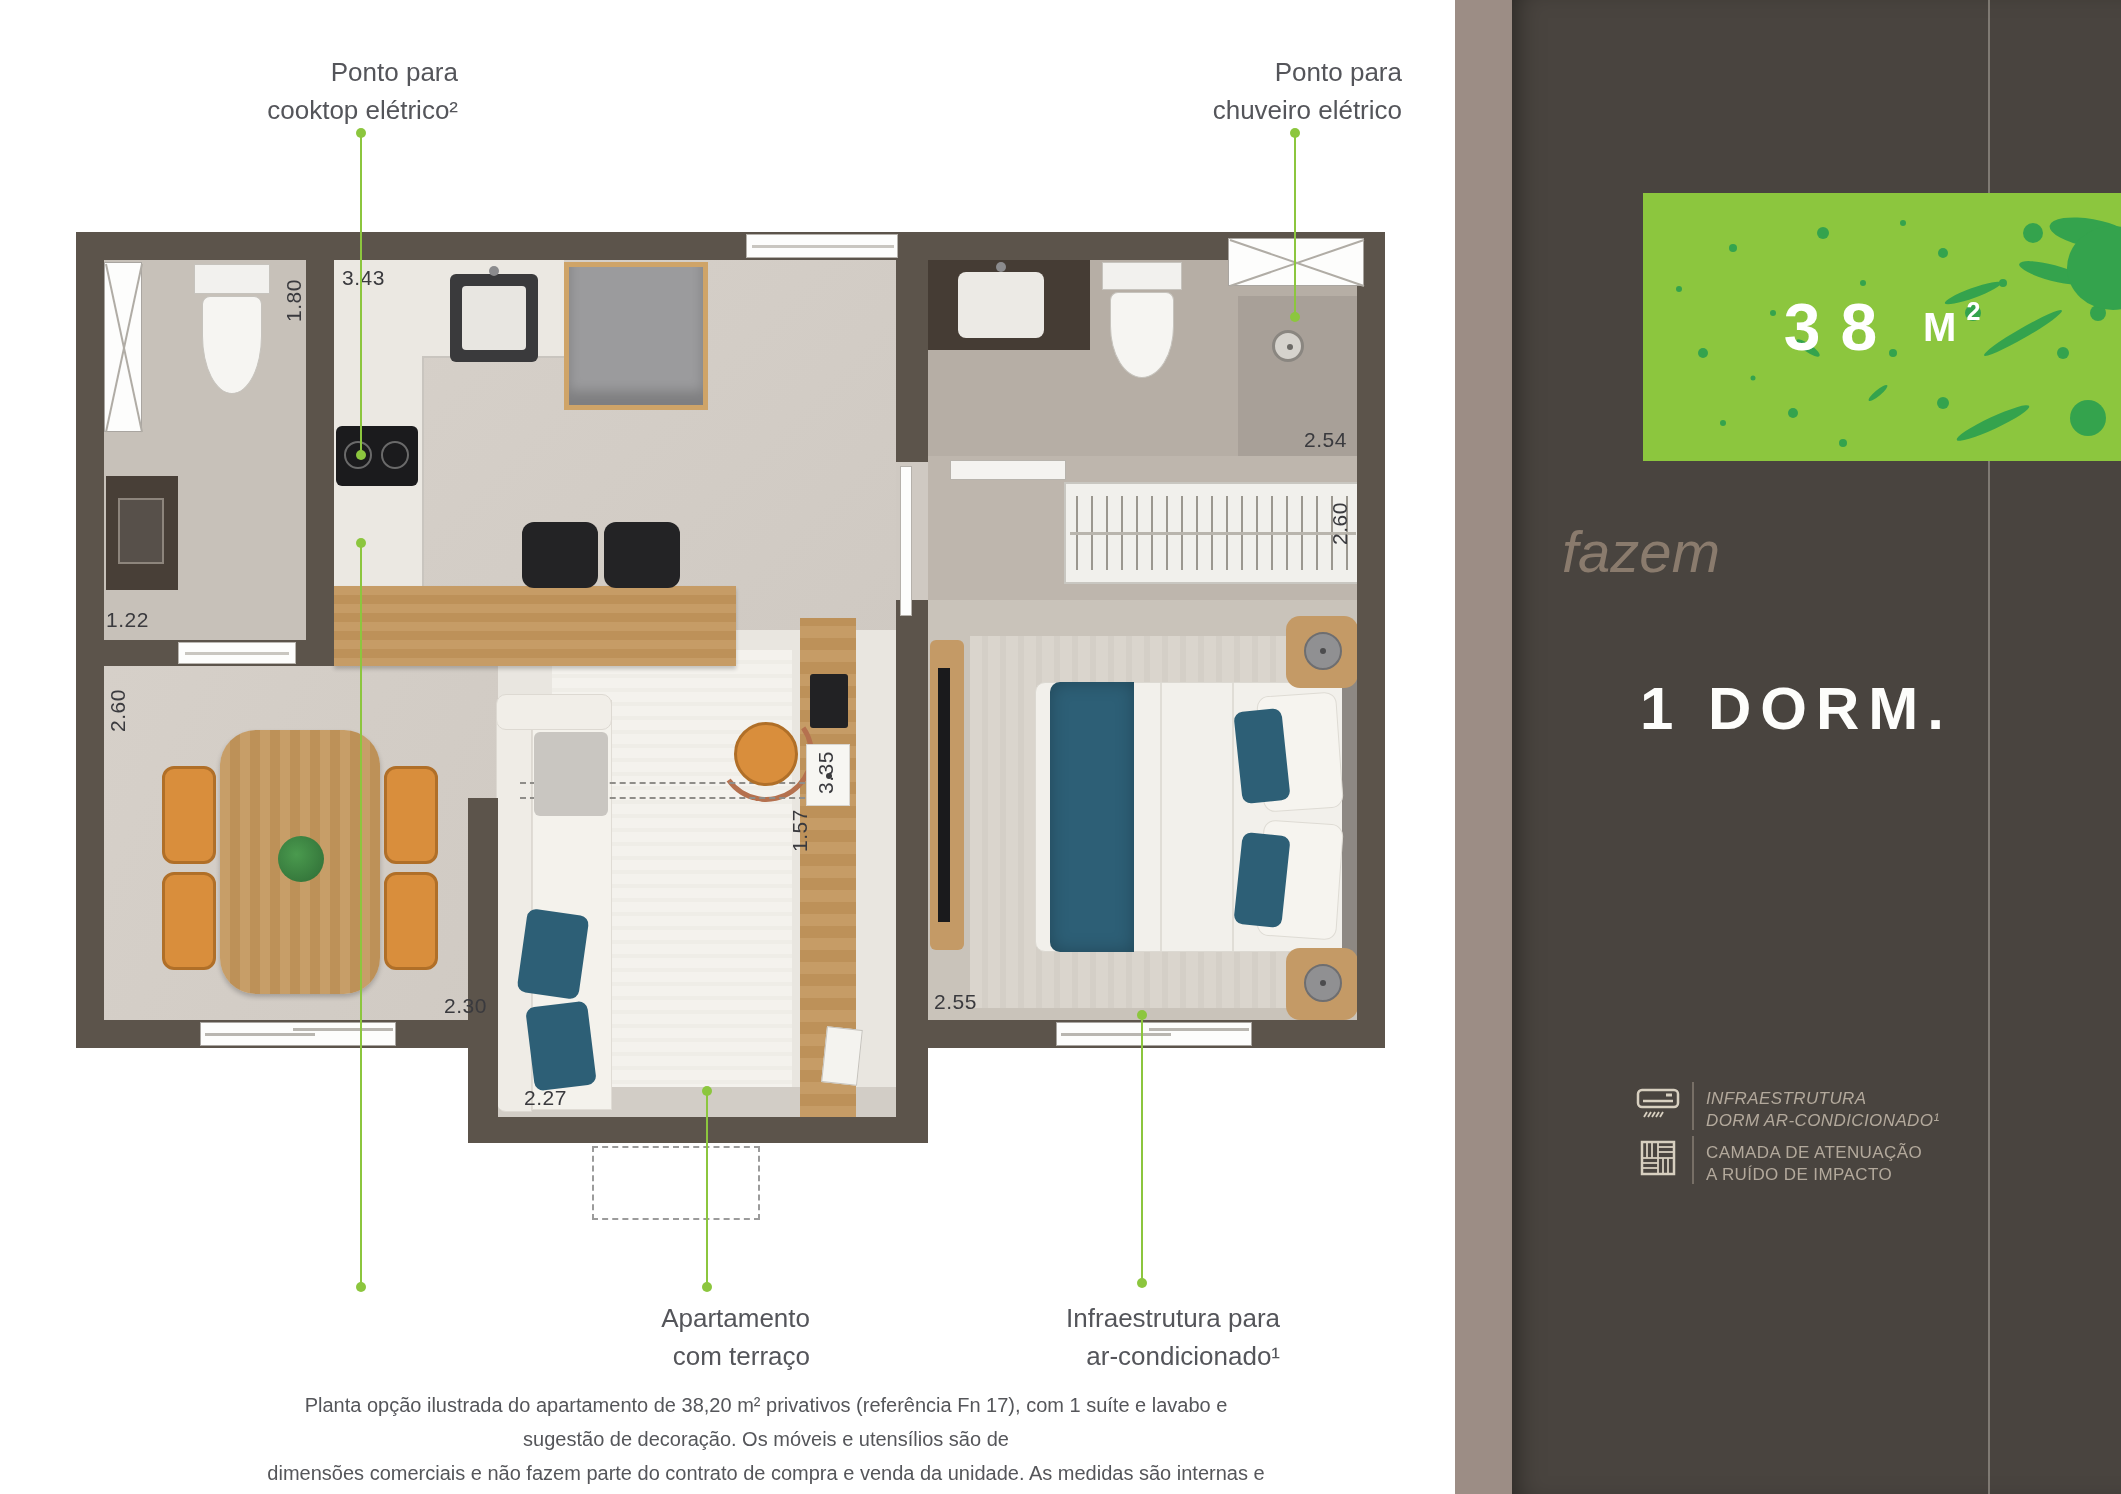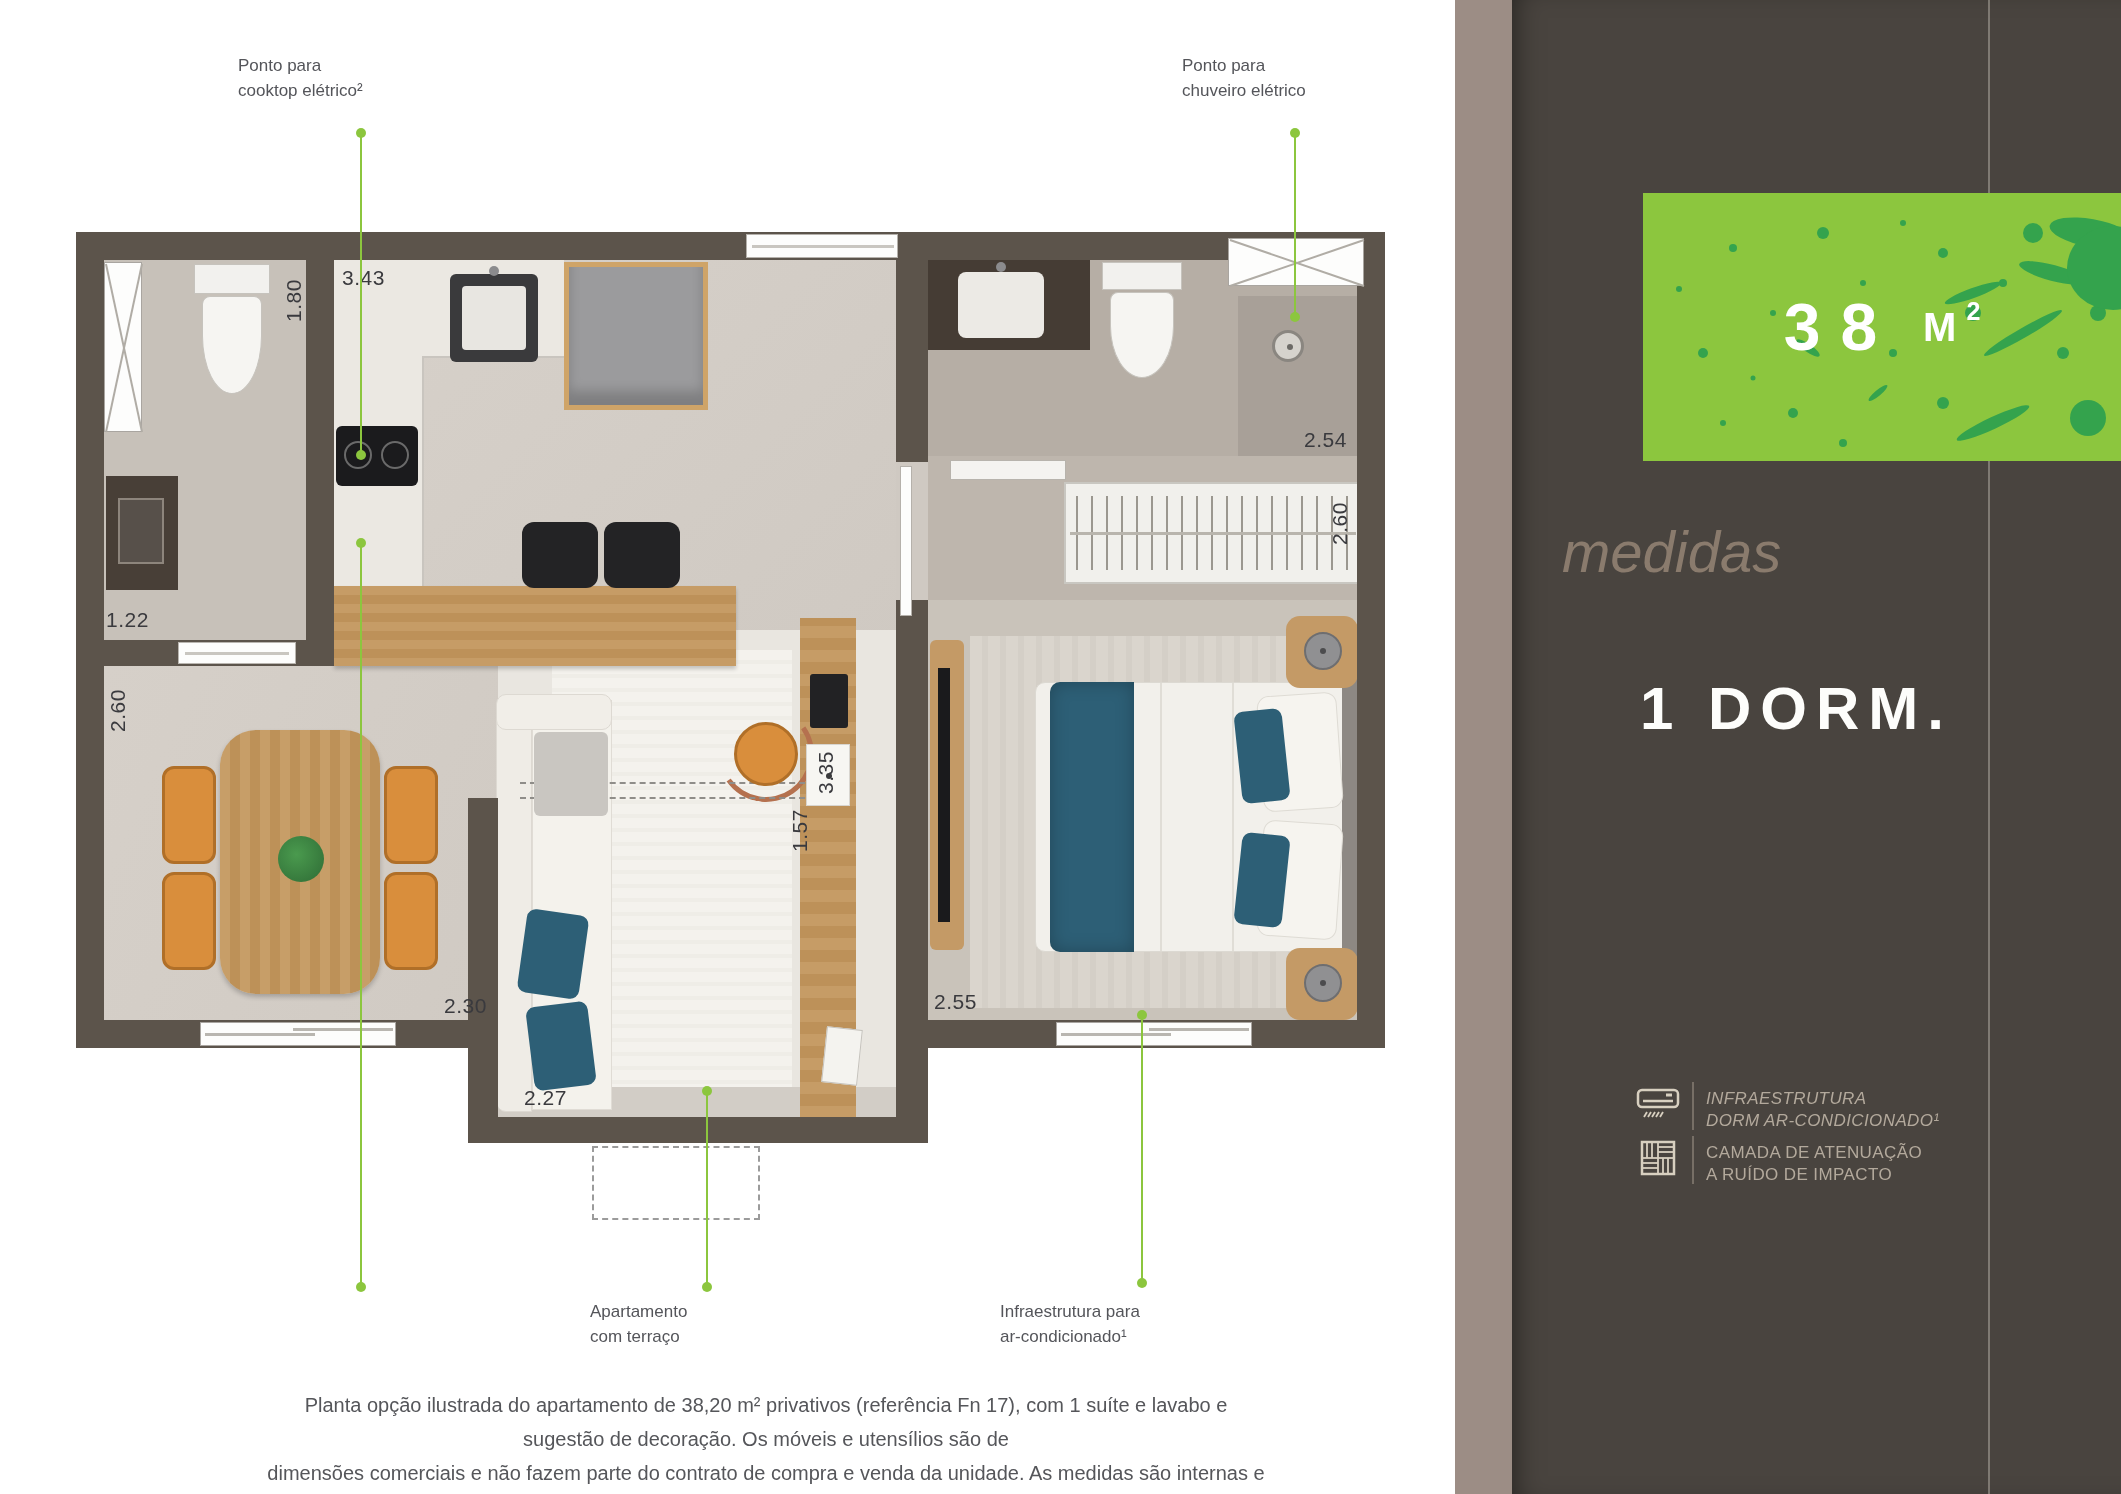--- a/index.html
+++ b/index.html
@@ -24,22 +24,22 @@
   .tile{background-image:
         linear-gradient(rgba(110,100,90,.14) 1px, transparent 1px),
         linear-gradient(90deg, rgba(110,100,90,.14) 1px, transparent 1px);
         background-size:131px 131px;}
   .furn{position:absolute;z-index:10;}
   .win{position:absolute;background:#fdfdfc;border:1px solid #a9a5a0;z-index:35;box-sizing:border-box;}
   .dim{position:absolute;color:var(--dimcol);font-size:21px;letter-spacing:.5px;z-index:45;white-space:nowrap;}
   .dim.v{transform:rotate(-90deg);transform-origin:0 0;}
   .leader{position:absolute;width:2px;background:var(--green);z-index:48;}
   .dot{position:absolute;width:10px;height:10px;border-radius:50%;background:var(--green);z-index:49;}
-  .callout{position:absolute;color:var(--callout);font-size:17px;line-height:1.45;
-           text-align:left;white-space:pre-line;z-index:50;}
+  .callout{position:absolute;color:var(--callout);font-size:26px;line-height:1.45;
+           text-align:right;white-space:pre-line;z-index:50;}
   .dashline{position:absolute;border-top:2px dashed #8f8d89;z-index:12;}
   
   .panel{position:absolute;left:1512px;top:0;width:609px;height:1494px;background:var(--panel);
          box-shadow:inset 18px 0 30px -18px rgba(0,0,0,.55);z-index:5;}
   .panel-strip{position:absolute;left:1455px;top:0;width:57px;height:1494px;background:var(--strip);z-index:5;}
   .panel-line{position:absolute;left:1988px;top:0;width:2px;height:1494px;background:rgba(215,210,200,.38);z-index:6;}
   .greenbox{position:absolute;left:1643px;top:193px;width:478px;height:268px;background:var(--green);
             overflow:hidden;z-index:7;}
   .area-text{position:absolute;left:0;top:0;width:100%;height:100%;display:flex;align-items:center;
              justify-content:center;color:#fff;z-index:3;}
@@ -283,21 +283,21 @@
         <ellipse cx="235" cy="200" rx="12" ry="3" transform="rotate(-40 235 200)"></ellipse>
       </g>
     </svg>
     <div class="area-text">
       <span class="area-big">38</span>
       <span class="area-unit">M</span>
       <span class="area-sup">2</span>
     </div>
   </div>
 
-  <div class="t-script">medidas</div>
+  <div class="t-script">fazem</div>
   <div class="t-sub">1 DORM.</div>
 
   <svg class="abs" style="left:1636px;top:1086px;z-index:8;" width="44" height="36" viewBox="0 0 44 36">
     <rect x="2" y="4" width="40" height="17" rx="4" fill="none" stroke="#d8d0c0" stroke-width="2.5"></rect>
     <line x1="7" y1="15" x2="37" y2="15" stroke="#d8d0c0" stroke-width="2.5"></line>
     <rect x="30" y="7.5" width="6" height="3" fill="#d8d0c0"></rect>
     <g stroke="#d8d0c0" stroke-width="1.8">
       <line x1="8" y1="31" x2="11" y2="26"></line>
         <line x1="12" y1="31" x2="15" y2="26"></line>
       <line x1="16" y1="31" x2="19" y2="26"></line>

